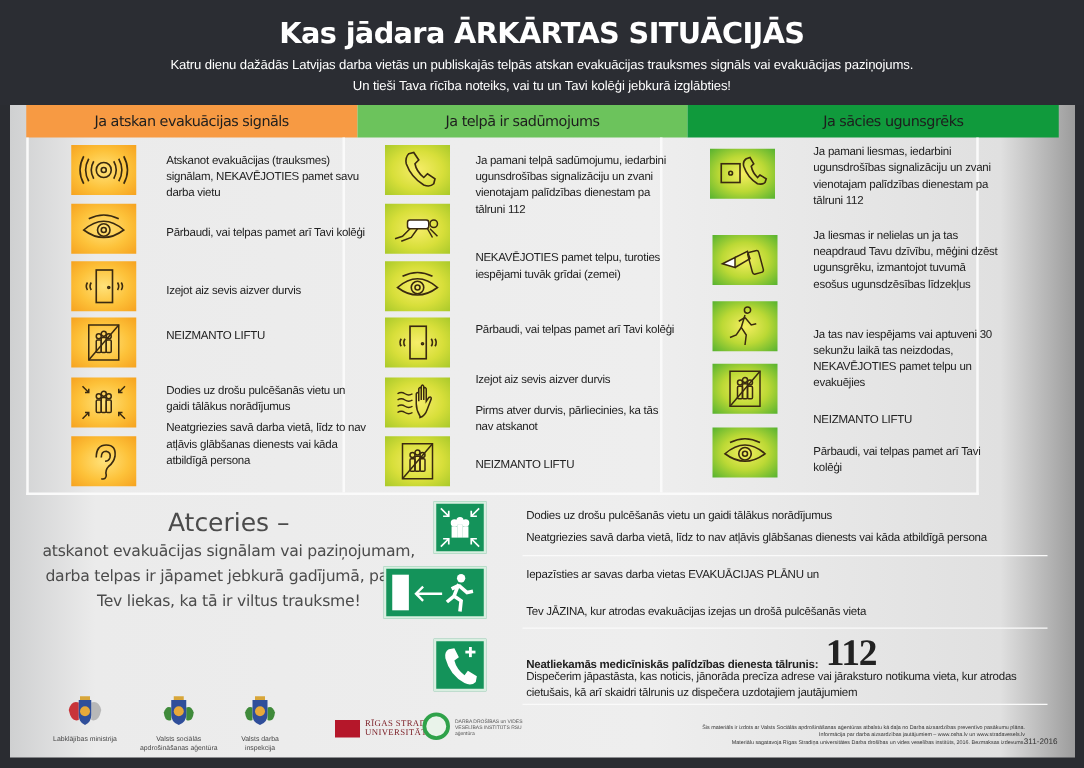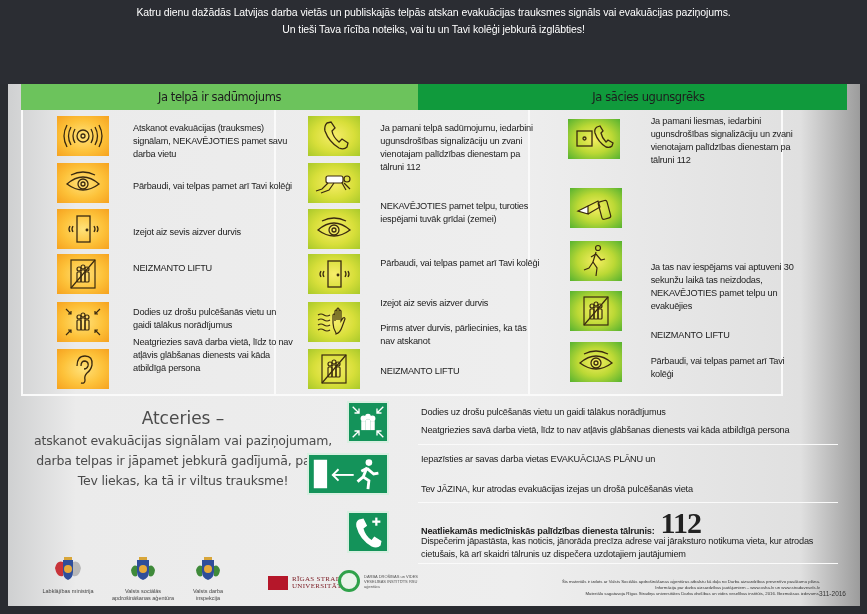--- a/index.html
+++ b/index.html
@@ -30,21 +30,21 @@
 
   .icon-tile { position: absolute; width: 52px; height: 40px; display: flex; align-items: center; justify-content: center; }
   .icon-tile.orange { background: radial-gradient(ellipse at center, #ffe27a 0%, #fdc23a 55%, #f6a21f 100%); }
   .icon-tile.yellowgreen { background: radial-gradient(ellipse at center, #f7ed6a 0%, #d8df3a 55%, #a9c92a 100%); }
   .icon-tile.green { background: radial-gradient(ellipse at center, #f6ee61 0%, #bcd935 50%, #55b230 100%); }
   .icon-tile svg { width: 44px; height: 34px; }
 
   .txt { position: absolute; font-size: 9.2px; line-height: 13px; color: #222; letter-spacing: -0.2px; }
 
   .atceries { position: absolute; left: 25px; top: 323px; width: 300px; text-align: center; color: #4b4b4b; }
-  .atceries .big { font-family: "DejaVu Sans", sans-serif; font-size: 17px; line-height: 22px; }
+  .atceries .big { font-family: "DejaVu Sans", sans-serif; font-size: 20px; line-height: 22px; }
   .atceries .body { font-family: "DejaVu Sans", sans-serif; font-size: 12.5px; line-height: 20px; margin-top: 2px; letter-spacing: -0.2px; }
 
   .sign { position: absolute; background: #14935a; border: 2px solid #d9efe1; display: flex; align-items: center; justify-content: center; }
   .info-txt { position: absolute; font-size: 9.2px; line-height: 13px; color: #222; letter-spacing: -0.2px; }
   .hr { position: absolute; height: 1px; background: #fafafa; }
   .big112 { font-family: Liberation Serif, serif; font-weight: bold; font-size: 30px; color: #222; letter-spacing: -1px; }
 
   .logos { position: absolute; left: 30px; top: 470px; width: 420px; height: 50px; }
   .logo { position: absolute; text-align: center; font-size: 5.5px; line-height: 7px; color: #444; }
   .crest { width: 30px; height: 30px; margin: 0 auto 2px; }
@@ -55,27 +55,29 @@
   .dd .circ { width: 22px; height: 22px; border-radius: 50%; border: 3px solid #2fa24a; background: #e9f3ea; }
   .dd .name { font-size: 4px; line-height: 5px; color: #555; width: 60px; }
 
   .footnote { position: absolute; right: 40px; top: 495px; text-align: right; font-size: 4.3px; line-height: 6px; color: #333; width: 400px; }
   .code { position: absolute; right: 14px; top: 506px; font-size: 6.5px; color: #333; }
 </style>
 </head>
 <body>
 
 <div class="header">
+  <h1>Kas jādara ĀRKĀRTAS SITUĀCIJĀS</h1>
   <div class="sub">Katru dienu dažādās Latvijas darba vietās un publiskajās telpās atskan evakuācijas trauksmes signāls vai evakuācijas paziņojums.</div>
   <div class="sub" style="margin-top:3px">Un tieši Tava rīcība noteiks, vai tu un Tavi kolēģi jebkurā izglābties!</div>
 </div>
 
 <div class="panel">
 
   <div class="col-heads">
+    <div class="col-head c1">Ja atskan evakuācijas signāls</div>
     <div class="col-head c2">Ja telpā ir sadūmojums</div>
     <div class="col-head c3">Ja sācies ugunsgrēks</div>
   </div>
 
   <div class="cols">
 
     <div class="col">
       <div class="icon-tile orange" style="left:34px;top:6px">
         <svg viewBox="0 0 44 34" fill="none" stroke="#3a2a10" stroke-width="1.3">
             <circle cx="22" cy="17" r="6"></circle>
@@ -230,20 +232,21 @@
       </div>
       <div class="txt" style="left:121px;top:5px;width:150px">Ja pamani liesmas, iedarbini ugunsdrošības signalizāciju un zvani vienotajam palīdzības dienestam pa tālruni 112</div>
 
       <div class="icon-tile green" style="left:40px;top:78px">
         <svg viewBox="0 0 44 34" fill="none" stroke="#3a2a10" stroke-width="1.2">
             <path d="M4 20 l10 -5 l0 8 Z" fill="#fff"></path>
             <path d="M14 15 l10 -5 l2 6 l-12 7"></path>
             <rect x="26" y="10" width="9" height="18" rx="2" transform="rotate(-15 30 19)"></rect>
           </svg>
       </div>
+      <div class="txt" style="left:121px;top:72px;width:150px">Ja liesmas ir nelielas un ja tas neapdraud Tavu dzīvību, mēģini dzēst ugunsgrēku, izmantojot tuvumā esošus ugunsdzēsības līdzekļus</div>
 
       <div class="icon-tile green" style="left:40px;top:131px">
         <svg viewBox="0 0 44 34" fill="none" stroke="#3a2a10" stroke-width="1.2">
             <circle cx="24" cy="4" r="2.5"></circle>
             <path d="M22 8 l-3 10 l4 6 l-1 8"></path>
             <path d="M19 18 l-4 6 l-5 2"></path>
             <path d="M22 10 l5 6 l4 -1"></path>
             <path d="M22 10 l-5 3"></path>
           </svg>
       </div>

